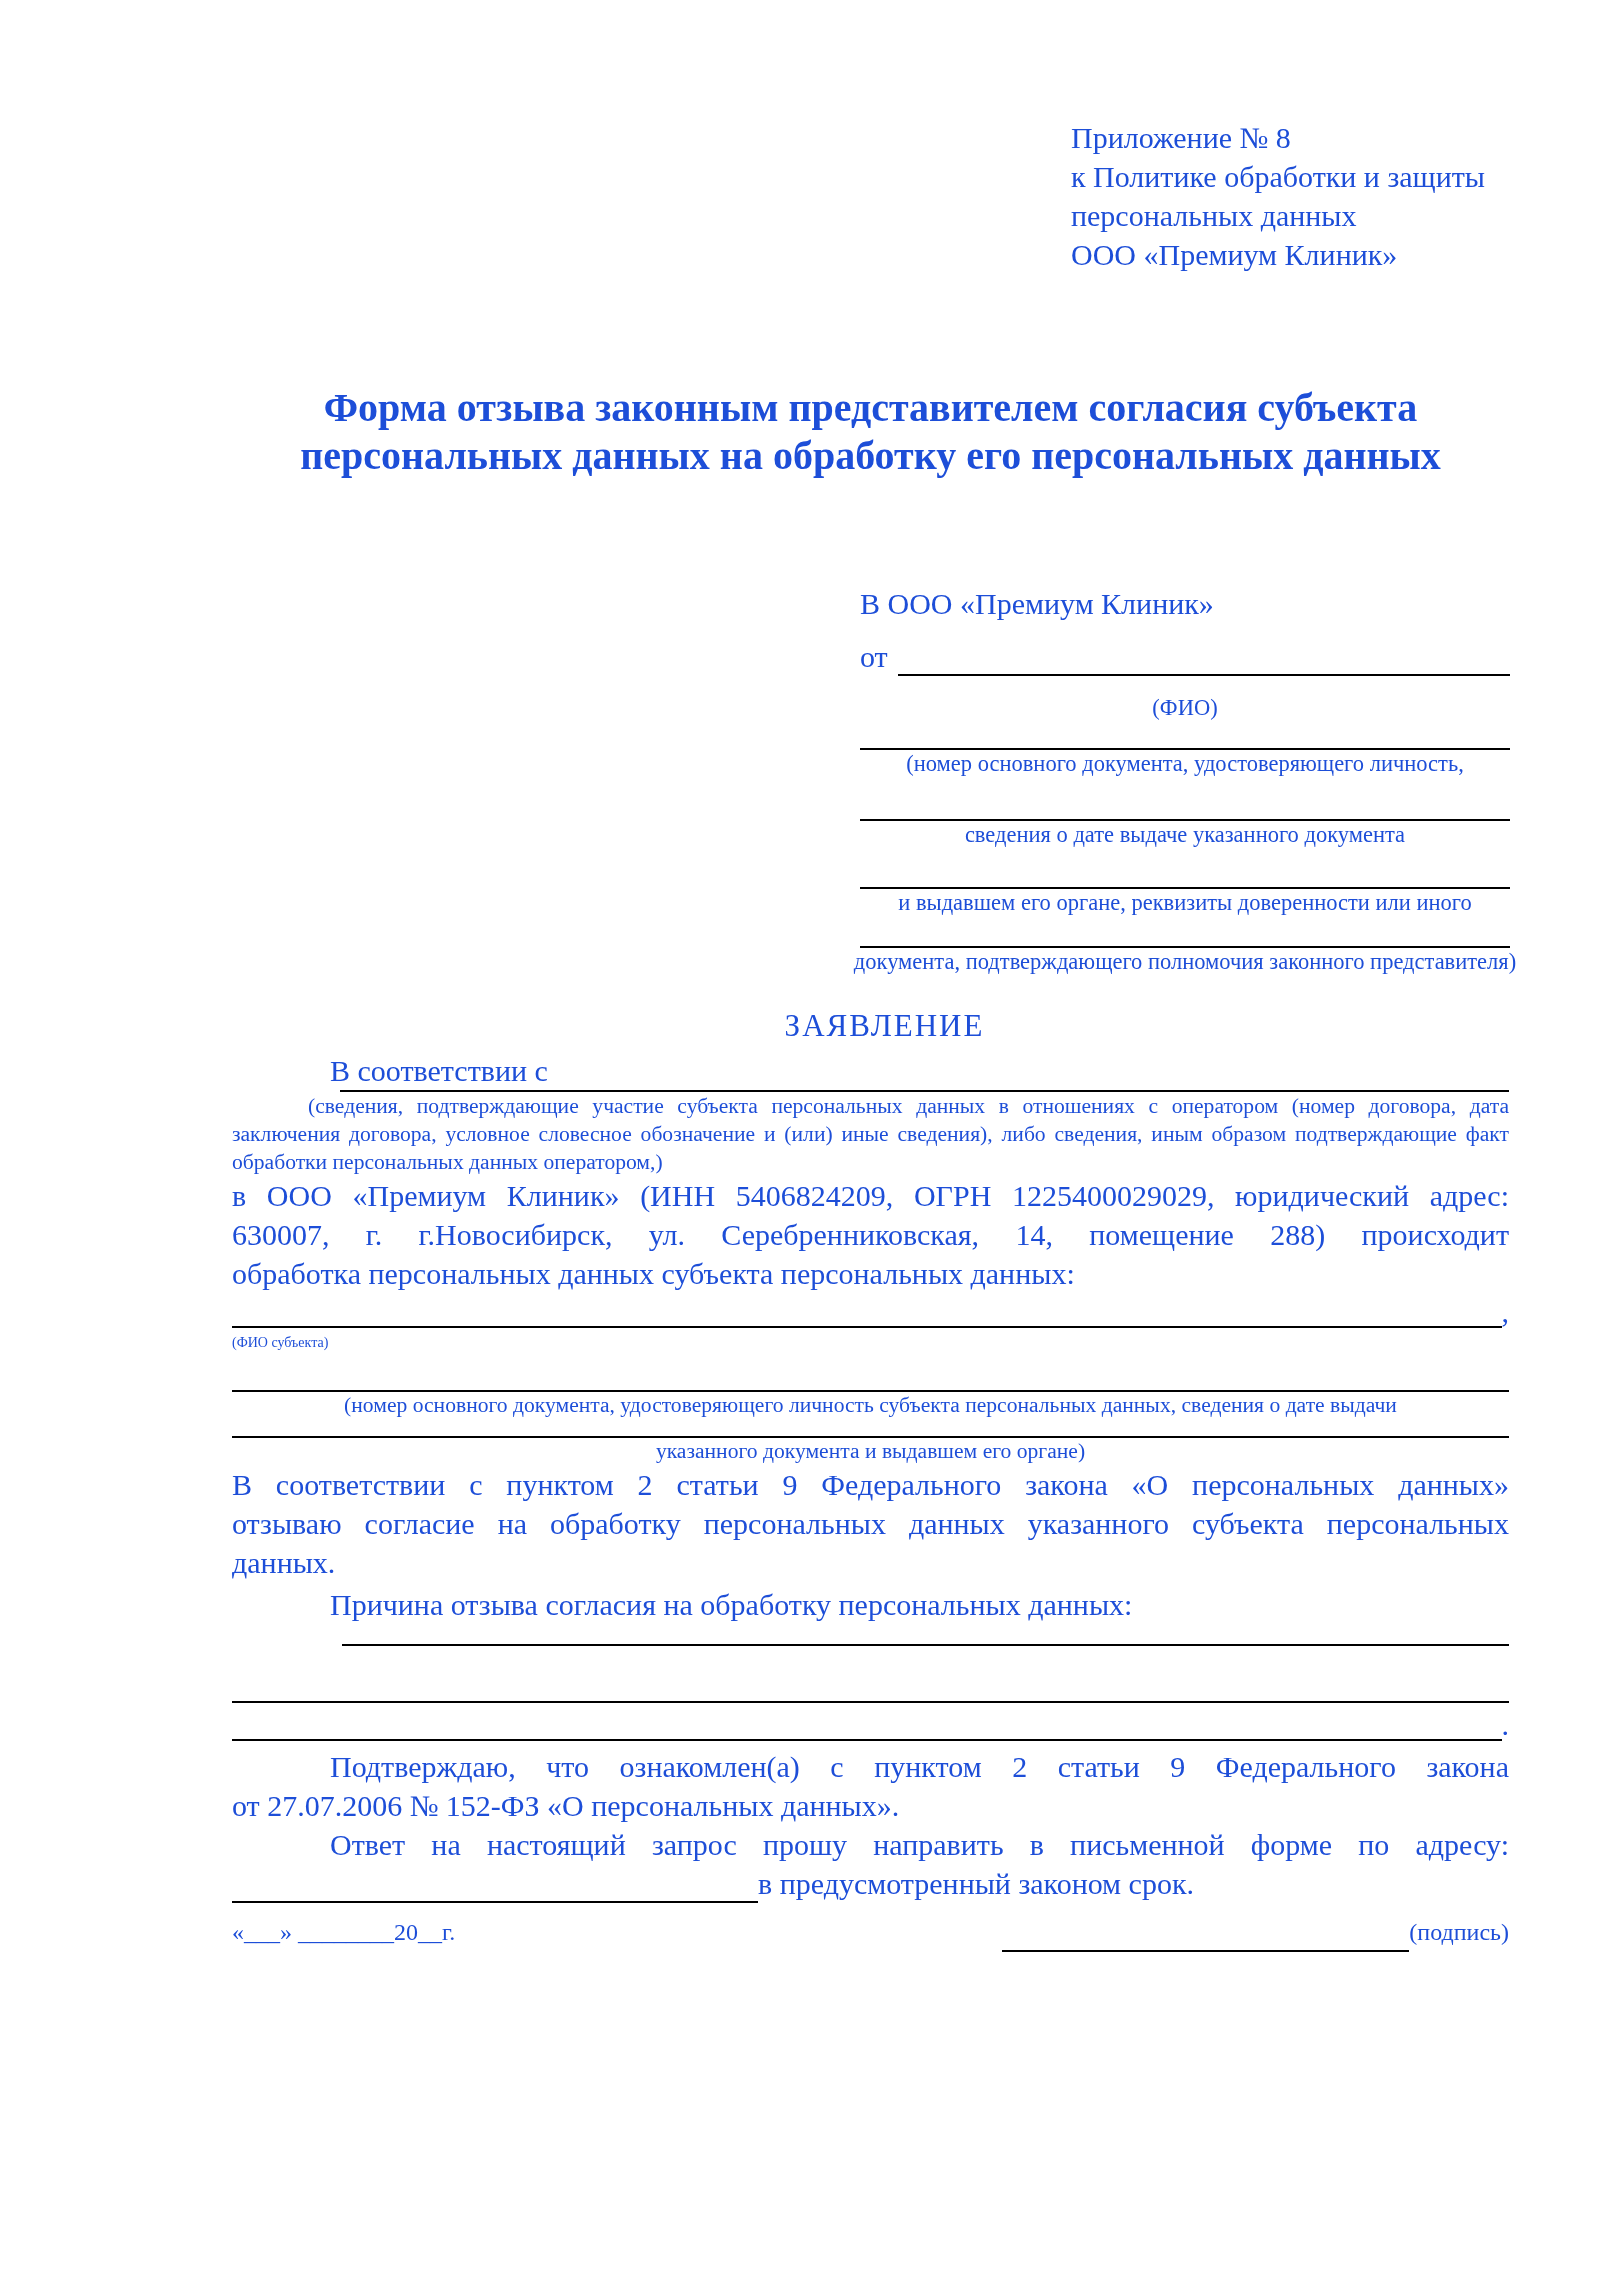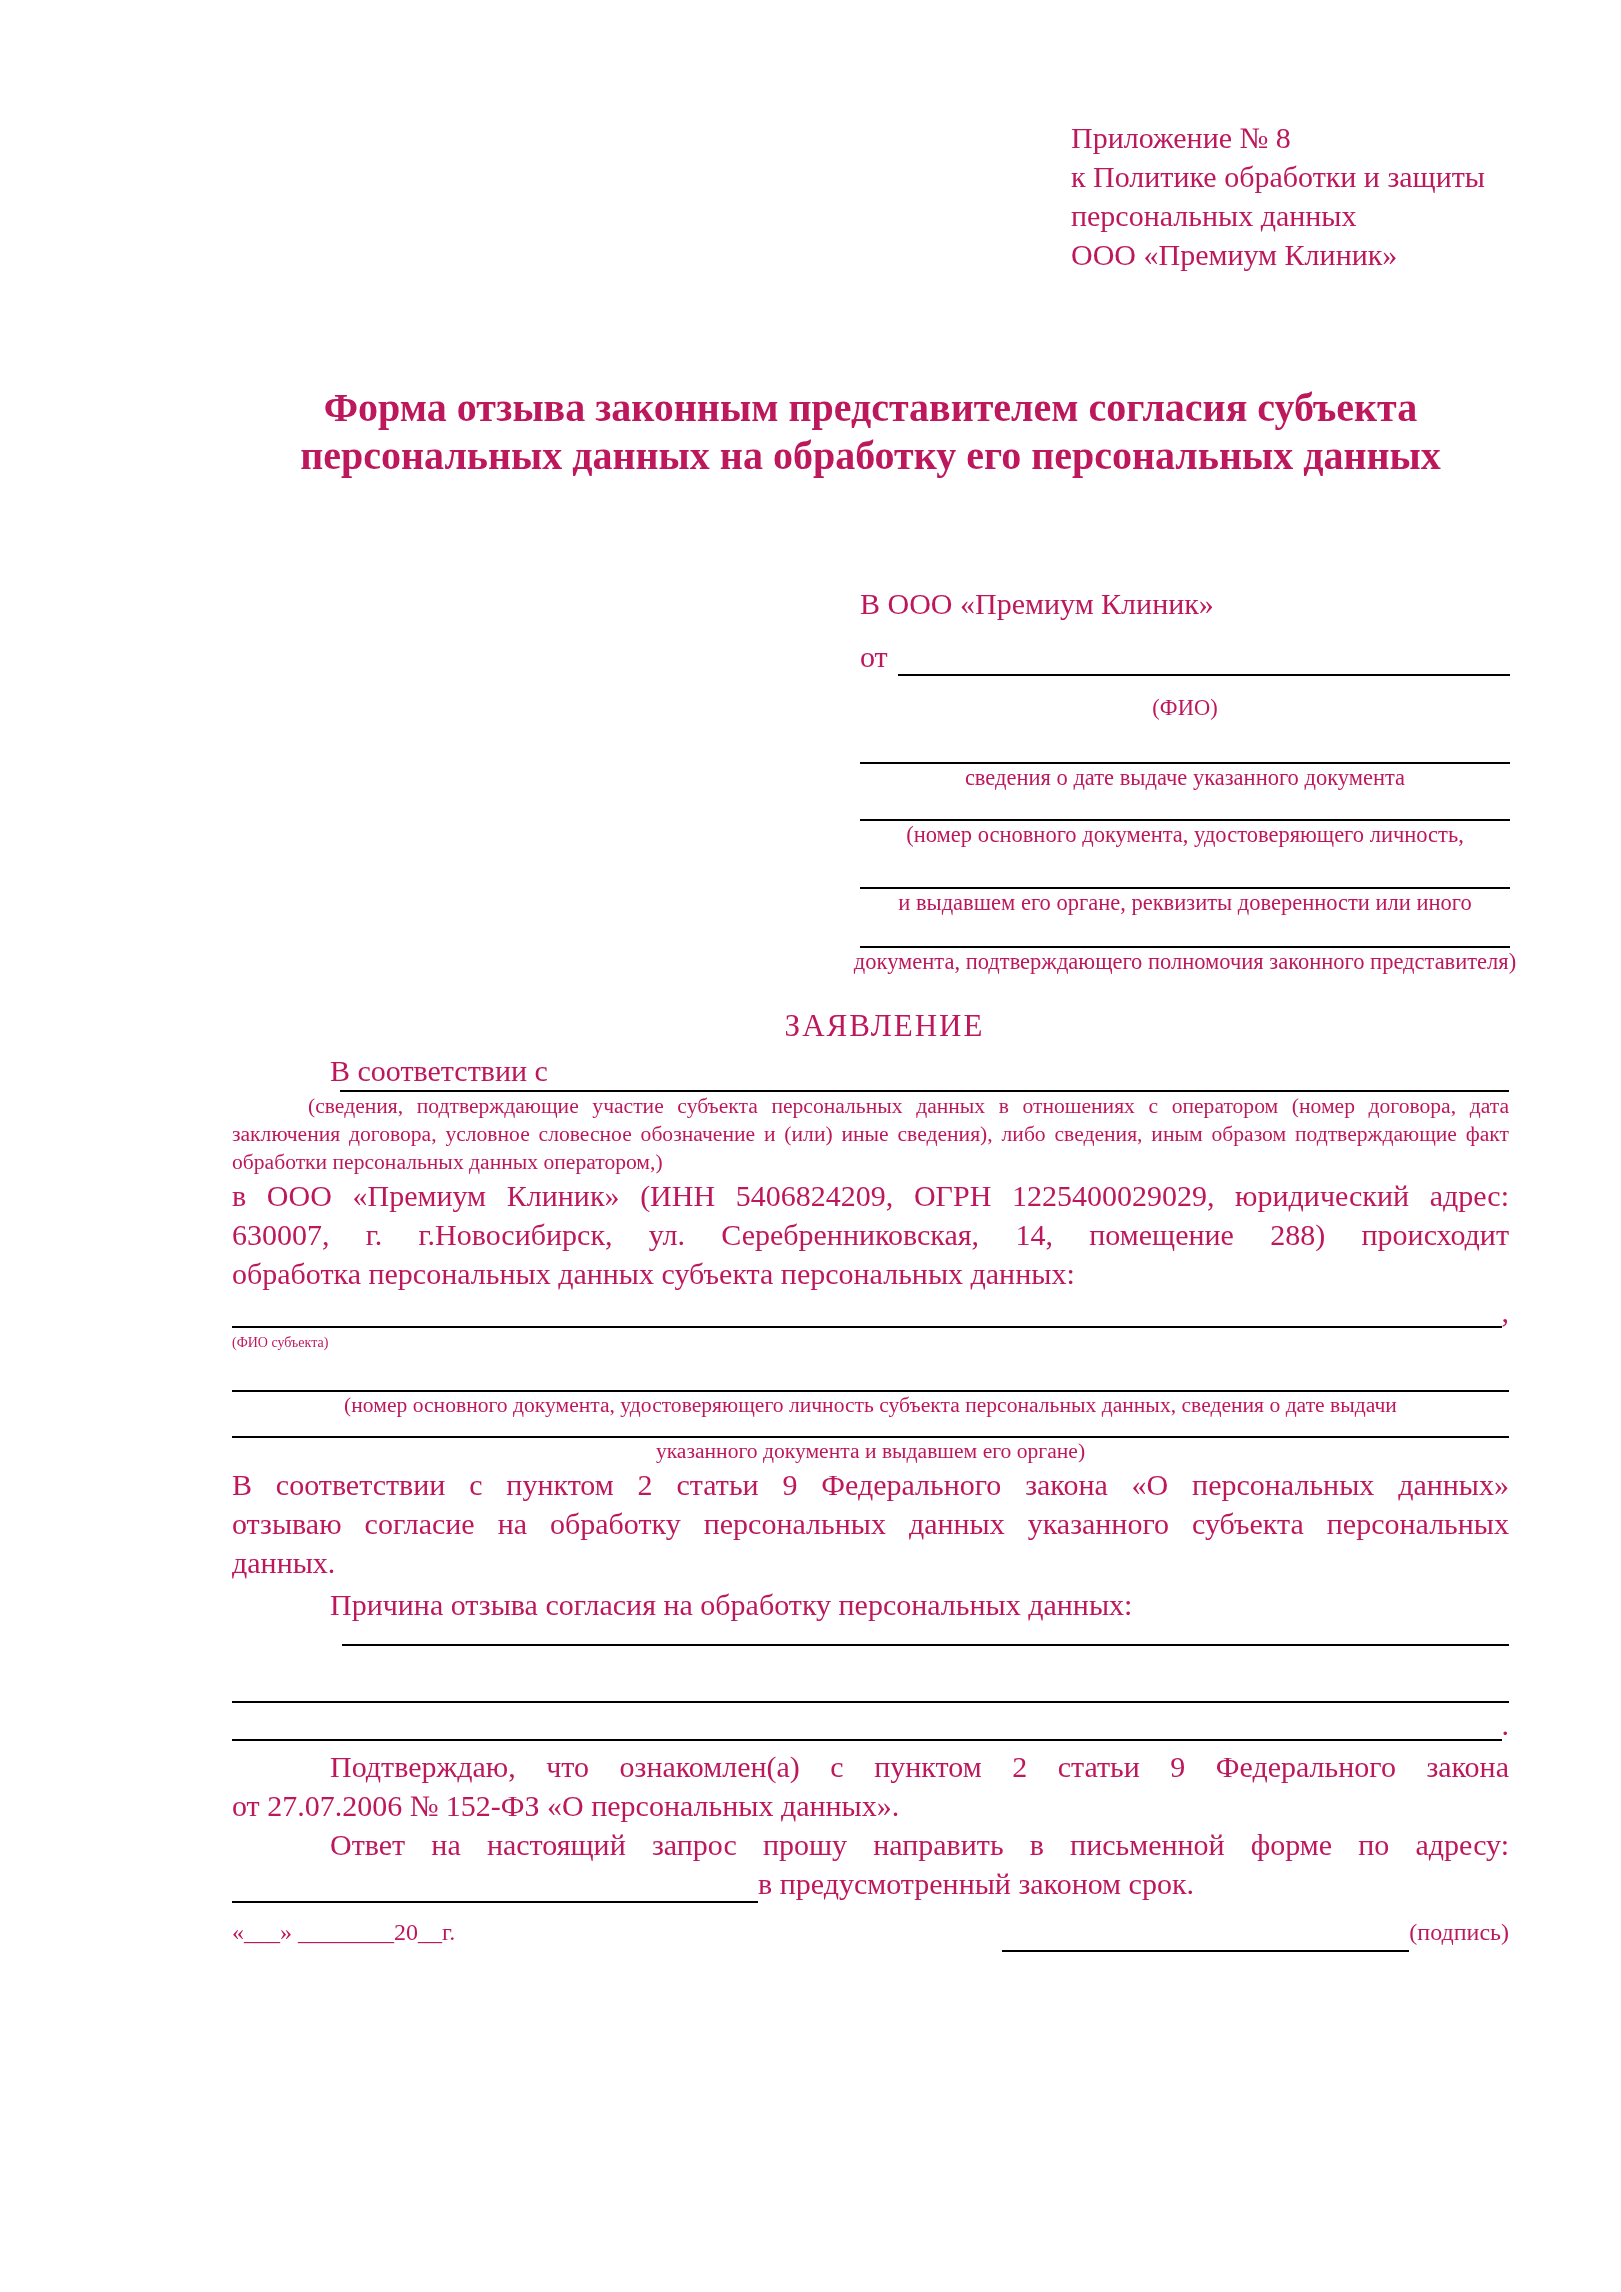--- a/index.html
+++ b/index.html
@@ -1,21 +1,21 @@
 <!DOCTYPE html>
 <html><head>
 <meta charset="utf-8">
 <style>
   html,body { margin:0; padding:0; background:#e8e8e8; }
   .page {
     position:relative;
     width:1621px; height:2293px;
     margin:0 auto;
     background:#ffffff;
-    color:#be185d;
+    color:#1d4ed8;
     font-family:"Liberation Serif","DejaVu Serif",serif;
     overflow:hidden;
   }
   
   .appendix {
     position:absolute; left:1071px; top:118px;
     font-size:30px; line-height:39px;
   }
   
   .doc-title {
@@ -93,26 +93,26 @@
 
   <div class="addressee">
     <div>В ООО «Премиум Клиник»</div>
     <div class="from-row">
       <span>от</span>
       <span class="fill"></span>
     </div>
     <div class="small-cap fio-cap">(ФИО)</div>
 
     <div class="unit">
+      <div class="ln ln-h28"></div>
+      <div class="small-cap cap">(номер основного документа, удостоверяющего личность,</div>
+    </div>
+    <div class="unit">
       <div class="ln ln-h42"></div>
       <div class="small-cap cap">сведения о дате выдаче указанного документа</div>
-    </div>
-    <div class="unit">
-      <div class="ln ln-h28"></div>
-      <div class="small-cap cap">(номер основного документа, удостоверяющего личность,</div>
     </div>
     <div class="unit">
       <div class="ln ln-h40"></div>
       <div class="small-cap cap">и выдавшем его органе, реквизиты доверенности или иного</div>
     </div>
     <div class="unit">
       <div class="ln ln-h30"></div>
       <div class="small-cap cap">документа, подтверждающего полномочия законного представителя)</div>
     </div>
   </div>

